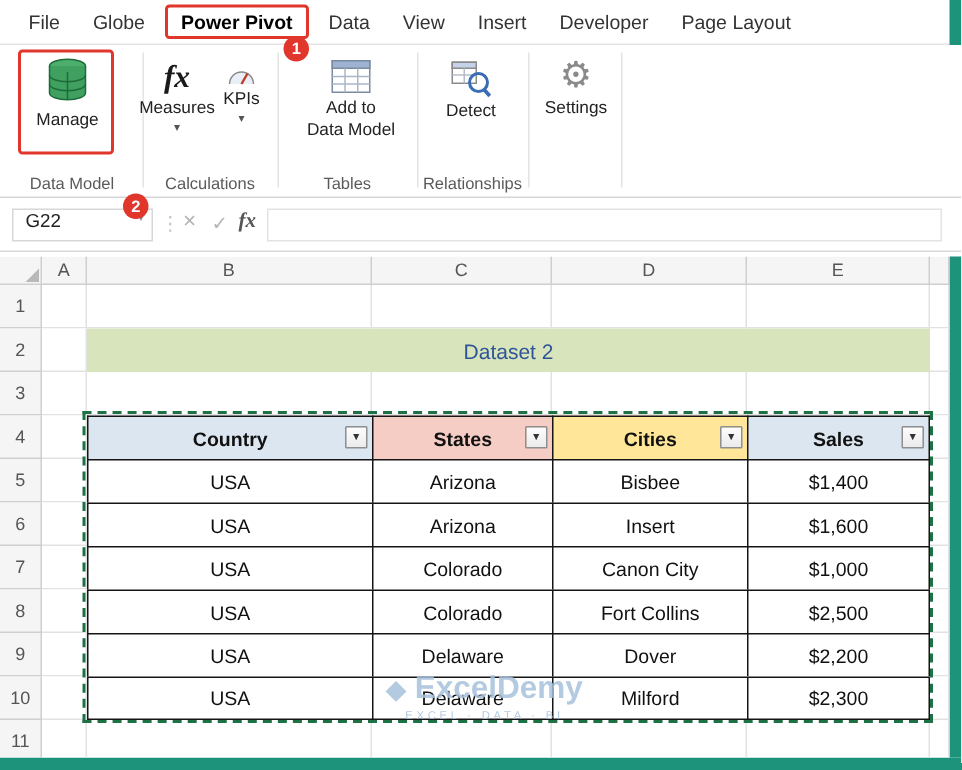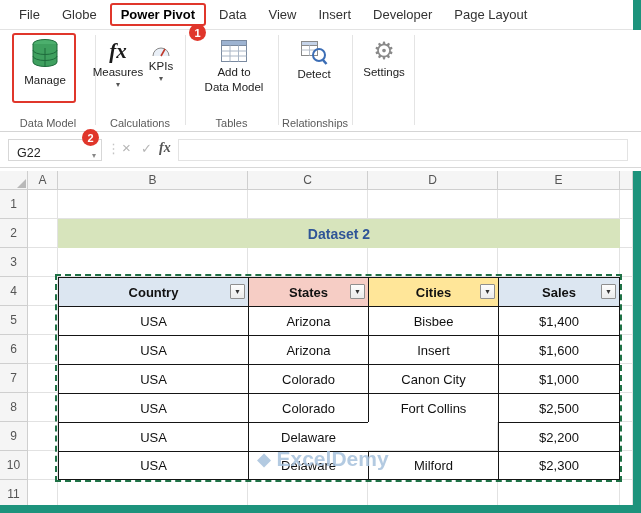--- a/index.html
+++ b/index.html
@@ -32,21 +32,21 @@
   .fxicon{font-family:"Liberation Serif",serif;font-style:italic;font-weight:bold;
     font-size:21px;line-height:26px;color:#1a1a1a}
   .gear{font-size:24px;line-height:26px;color:#8a8a8a}
   .redbox{position:absolute;border:2px solid var(--red);border-radius:3px;z-index:20}
   .manage-box{left:12px;top:3px;width:64px;height:70px}
 
   
   .fbar{position:absolute;left:0;top:132px;width:641px;height:36px;background:#fff;
     border-bottom:1px solid #d8d8d8}
   .namebox{position:absolute;left:8px;top:7px;width:94px;height:22px;border:1px solid #d7d7d7;
-    display:flex;align-items:flex-end;font-size:12.5px;color:#222;padding:0 5px 0 8px}
+    display:flex;align-items:flex-start;font-size:12.5px;color:#222;padding:0 5px 0 8px}
   .nb-chev{margin-left:auto;font-size:8px;color:#888}
   .fb-ico{position:absolute;top:9px;font-size:13px}
   .dots{left:107px;color:#c4c4c4}
   .fb-x{left:122px;color:#b5b5b5;font-size:15px;top:7px}
   .fb-check{left:141px;color:#b5b5b5}
   .fb-fx{left:159px;color:#555;font-family:"Liberation Serif",serif;font-style:italic;
     font-weight:bold;font-size:14px;top:8px}
   .fb-input{position:absolute;left:178px;top:7px;width:450px;height:22px;
     border:1px solid #e3e3e3;font-size:12.5px;padding-left:6px}
 
@@ -54,21 +54,21 @@
   #sheet{position:absolute;left:0;top:171px;width:633px;height:334px;background:#fff;
     overflow:hidden}
   .cell{position:absolute;display:flex;align-items:center;justify-content:center;
     font-size:13px;color:#111;z-index:1}
   .body{background:#fff;border-right:1px solid #e2e2e2;border-bottom:1px solid #e2e2e2}
   .hdr{background:#f5f5f5;border-right:1px solid #cfcfcf;border-bottom:1px solid #cfcfcf;
     color:#555;font-size:12px}
   .tri{position:absolute;right:1px;bottom:1px;width:0;height:0;
     border-left:9px solid transparent;border-bottom:9px solid #b9b9b9}
   .banner{z-index:2;background:var(--banner-bg);color:var(--banner-text);
-    font-weight:bold;font-size:14px}
+    font-weight:normal;font-size:14px}
   .thead{z-index:2;font-weight:bold}
   .thead,.tdata{background-clip:padding-box;border-left:1px solid #151515;
     border-top:1px solid #151515;z-index:2}
   .tdata{background:#fff}
   .bR{border-right:1px solid #151515}
   .bB{border-bottom:1px solid #151515}
   .filterbtn{position:absolute;right:3px;top:6px;width:15px;height:15px;
     background:linear-gradient(#fdfdfd,#ebebeb);border:1px solid #8f8f8f;border-radius:1px;
     font-size:7px;color:#333;display:flex;align-items:center;justify-content:center;
     font-weight:normal;z-index:3}
@@ -186,20 +186,21 @@
     <span class="fb-ico fb-fx">fx</span>
     <div class="fb-input"></div>
   </div>
 
   <div id="sheet">
     <div class="watermark">
       <div class="wm-row">
         <span class="wm-diamond">◆</span>
         <span class="wm-name">ExcelDemy</span>
       </div>
+      <div class="wm-tag">EXCEL · DATA · BI</div>
     </div>
     <div class="ants"></div>
   <div class="cell hdr" style="left: 0px; top: 0px; width: 28px; height: 19px;">
         <i class="tri"></i>
       </div>
       <div class="cell hdr" style="left: 28px; top: 0px; width: 30px; height: 19px;">A</div>
       <div class="cell hdr" style="left: 58px; top: 0px; width: 190px; height: 19px;">B</div>
       <div class="cell hdr" style="left: 248px; top: 0px; width: 120px; height: 19px;">C</div>
       <div class="cell hdr" style="left: 368px; top: 0px; width: 130px; height: 19px;">D</div>
       <div class="cell hdr" style="left: 498px; top: 0px; width: 122px; height: 19px;">E</div>
@@ -297,20 +298,21 @@
       <div class="cell tdata" style="left: 58px; top: 193px; width: 190px; height: 29px;">USA</div>
       <div class="cell tdata" style="left: 248px; top: 193px; width: 120px; height: 29px;">Colorado</div>
       <div class="cell tdata" style="left: 368px; top: 193px; width: 130px; height: 29px;">Canon City</div>
       <div class="cell tdata bR" style="left: 498px; top: 193px; width: 122px; height: 29px;">$1,000</div>
       <div class="cell tdata" style="left: 58px; top: 222px; width: 190px; height: 29px;">USA</div>
       <div class="cell tdata" style="left: 248px; top: 222px; width: 120px; height: 29px;">Colorado</div>
       <div class="cell tdata" style="left: 368px; top: 222px; width: 130px; height: 29px;">Fort Collins</div>
       <div class="cell tdata bR" style="left: 498px; top: 222px; width: 122px; height: 29px;">$2,500</div>
       <div class="cell tdata" style="left: 58px; top: 251px; width: 190px; height: 29px;">USA</div>
       <div class="cell tdata" style="left: 248px; top: 251px; width: 120px; height: 29px;">Delaware</div>
+      <div class="cell tdata" style="left: 368px; top: 251px; width: 130px; height: 29px;">Dover</div>
       <div class="cell tdata bR" style="left: 498px; top: 251px; width: 122px; height: 29px;">$2,200</div>
       <div class="cell tdata bB" style="left: 58px; top: 280px; width: 190px; height: 29px;">USA</div>
       <div class="cell tdata bB" style="left: 248px; top: 280px; width: 120px; height: 29px;">Delaware</div>
       <div class="cell tdata bB" style="left: 368px; top: 280px; width: 130px; height: 29px;">Milford</div>
       <div class="cell tdata bR bB" style="left: 498px; top: 280px; width: 122px; height: 29px;">$2,300</div>
     </div>
   <div class="sliver-right"></div>
   <div class="statusbar"></div>
 
 </div>

